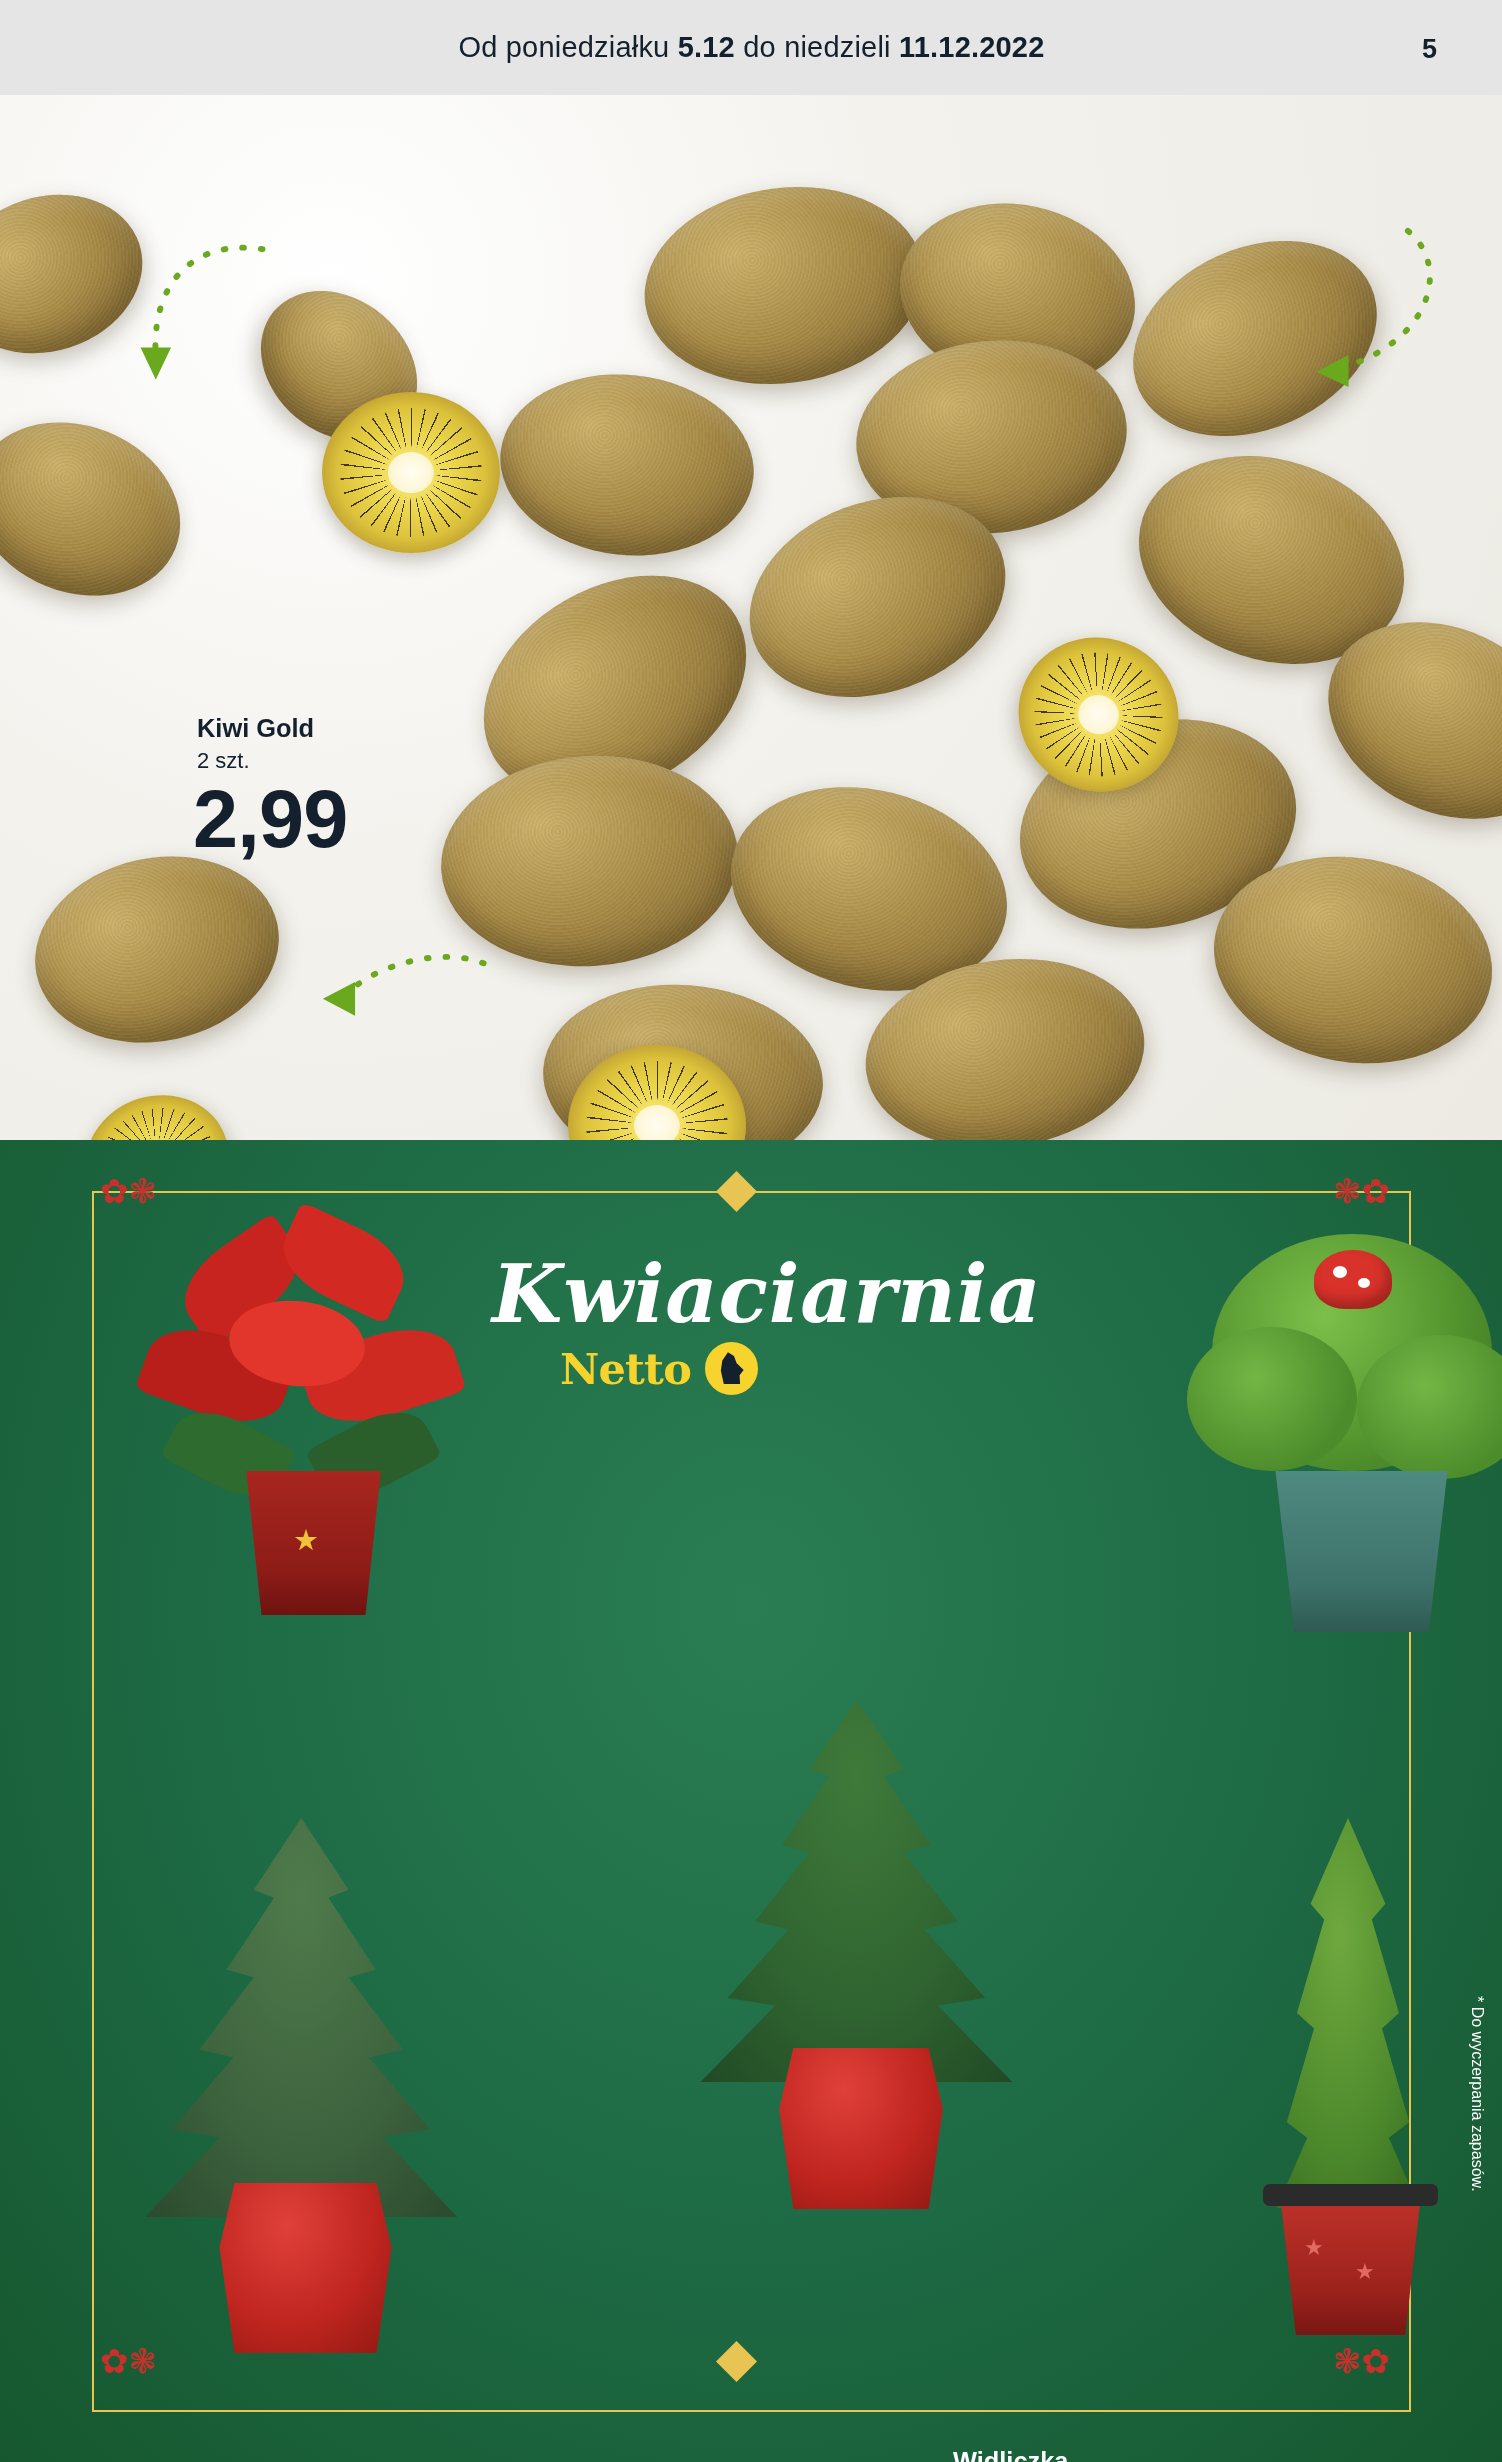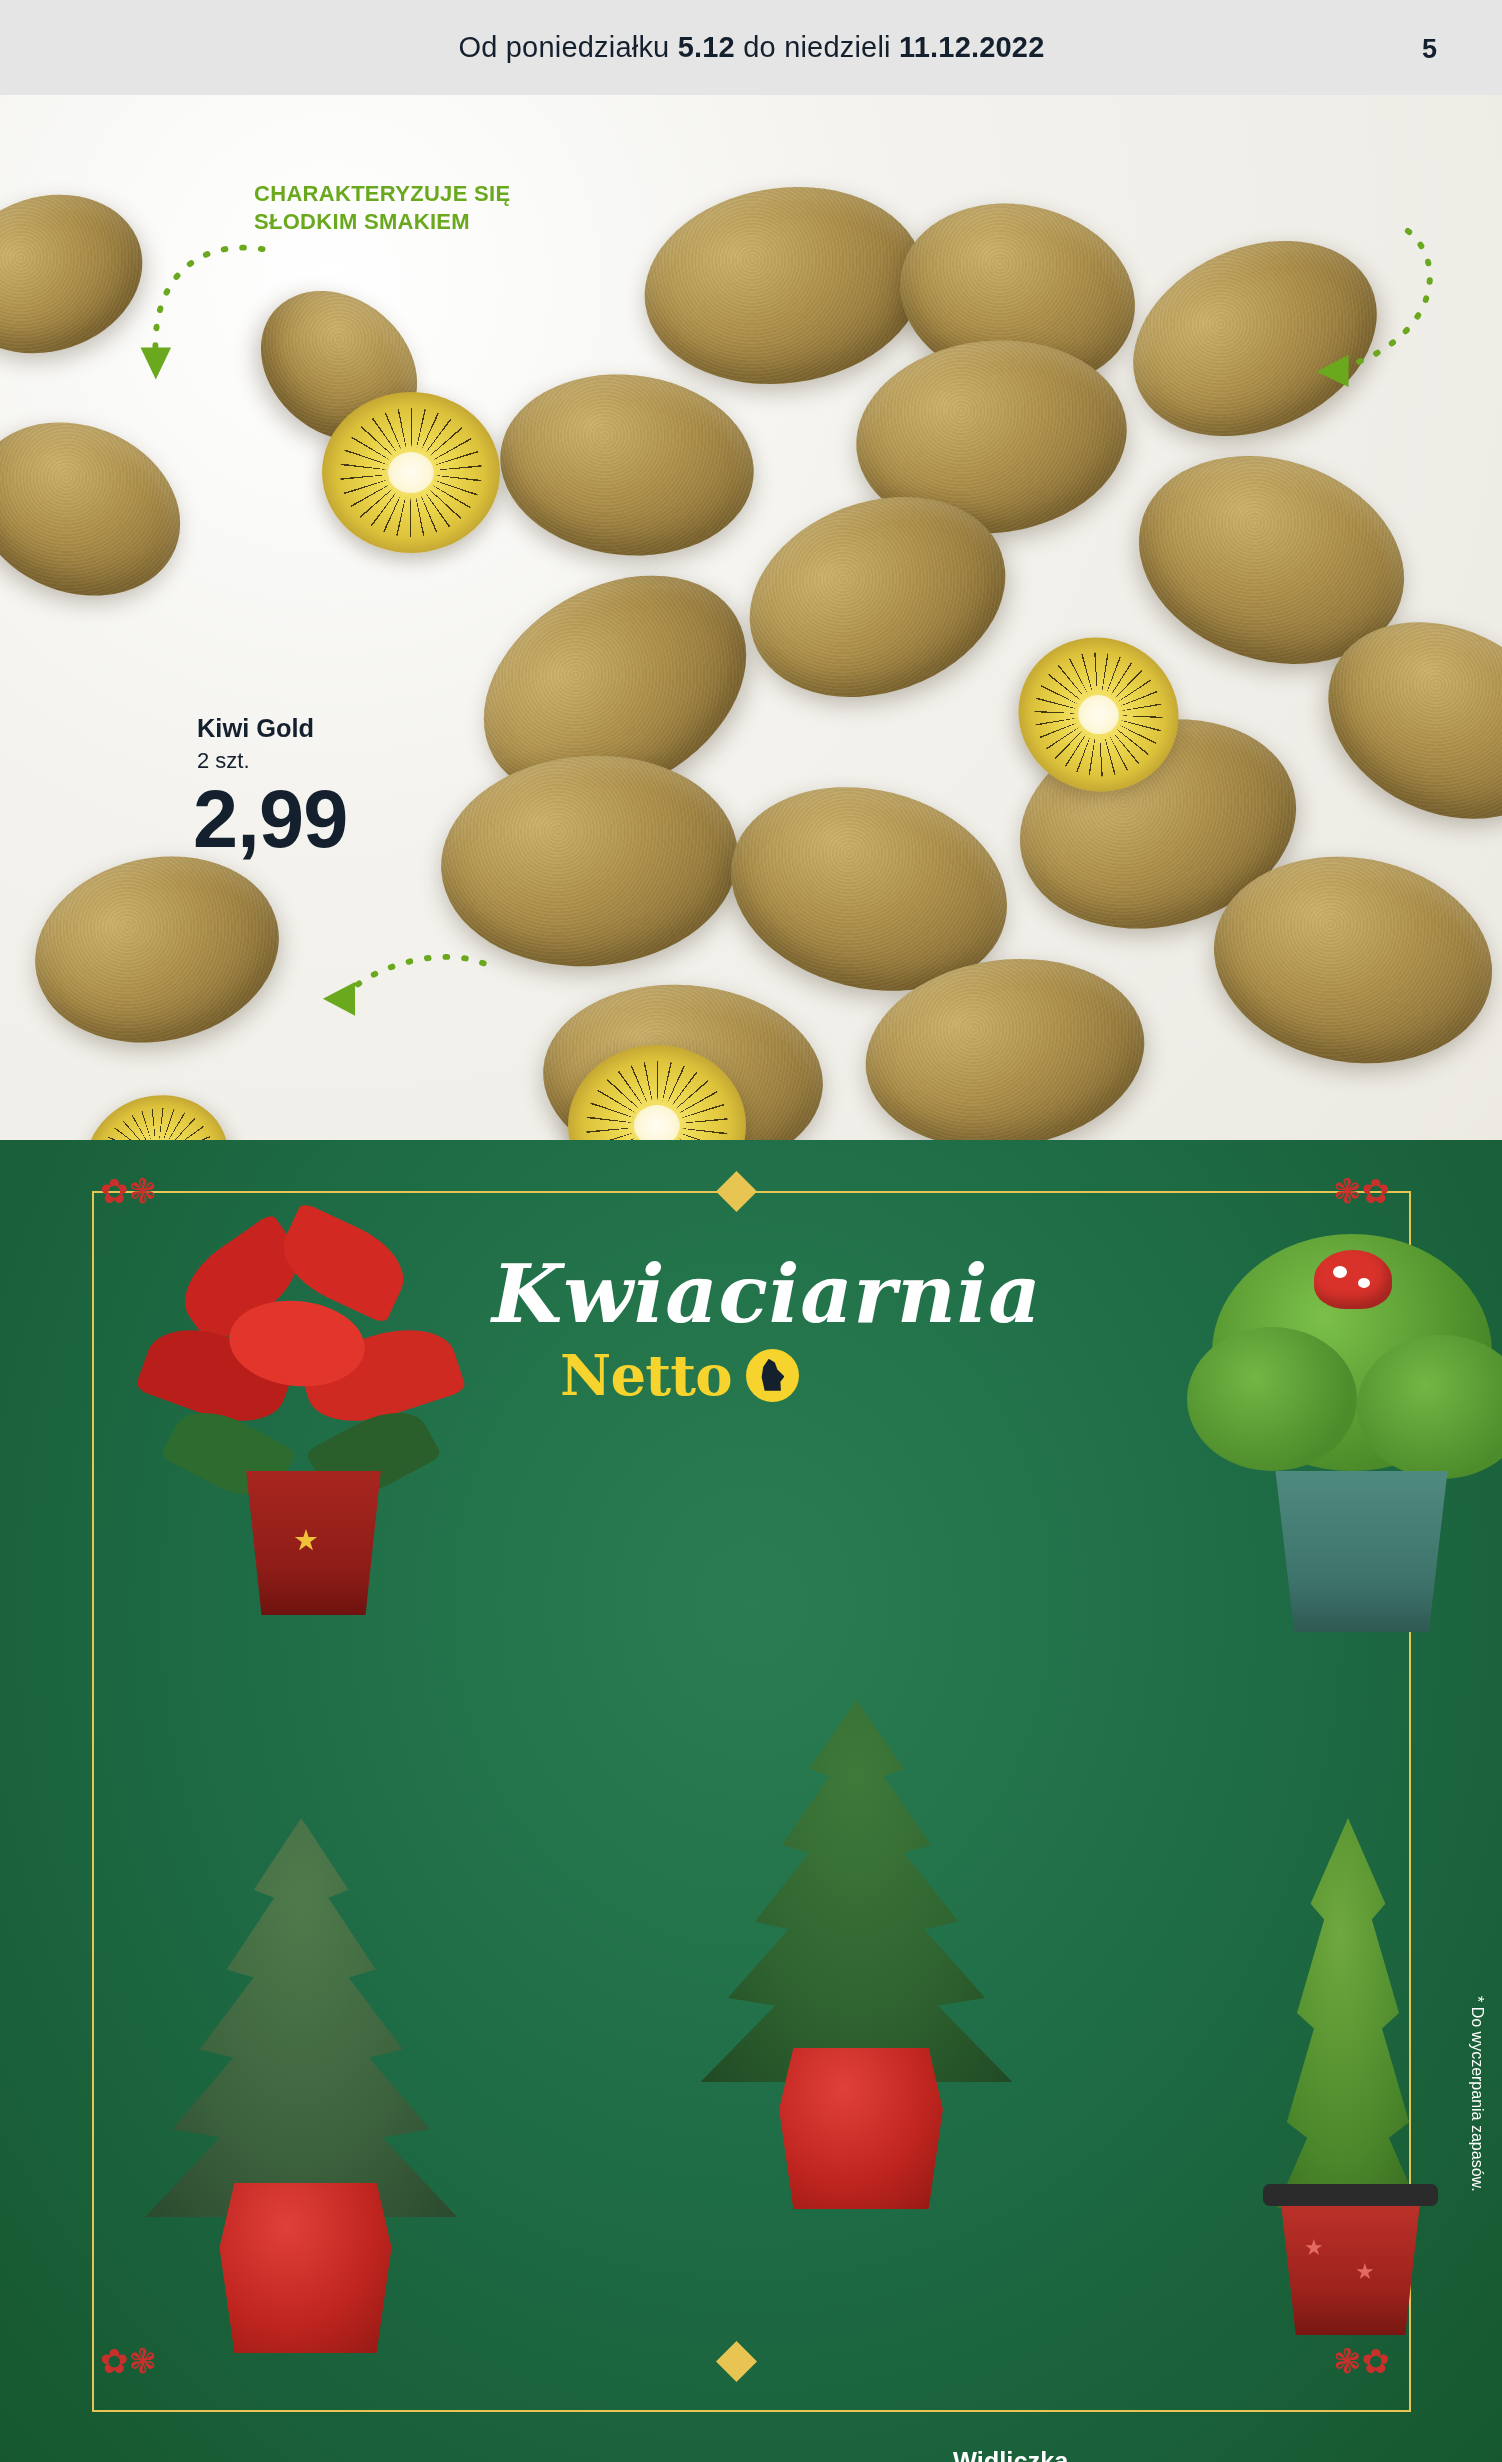--- a/index.html
+++ b/index.html
@@ -185,21 +185,21 @@
   .netto-logo {
     position: absolute;
     left: 560px; top: 202px;
     display: flex;
     align-items: center;
     gap: 13.6px;
   }
   .netto-word {
     font-family: "DejaVu Serif", serif;
     font-weight: bold;
-    font-size: 56px;
+    font-size: 43px;
     color: #f7d32e;
     letter-spacing: -0.8px;
   }
   .netto-badge {
     width: 53px; height: 53px;
     border-radius: 50%;
     background: #f7d32e;
     position: relative;
   }
   .netto-badge::after {
@@ -286,24 +286,20 @@
     <div class="kw" style="left:865px; top:865px; width:280px; height:187px; transform:rotate(-8deg);"></div>
     <div class="kw" style="left:543px;  top:890px; width:280px; height:187px; transform:rotate(4deg);"></div>
     <div class="kw" style="left:1128px; top:153px; width:254px; height:181px; transform:rotate(-24deg);"></div>
     <div class="kw" style="left:1323px; top:534px; width:246px; height:183px; transform:rotate(26deg);"></div>
 
     <div class="kw-cut" style="left:322px; top:297px; width:178px; height:161px;"></div>
     <div class="kw-cut" style="left:1018px; top:543px; width:161px; height:153px; transform:rotate(20deg);"></div>
     <div class="kw-cut" style="left:568px; top:950px; width:178px; height:161px;"></div>
     <div class="kw-cut" style="left:85px; top:1001px; width:144px; height:127px; transform:rotate(-18deg);"></div>
 
-    <div class="anno" style="left:254px; top:85px; width:339px;">
-      <div>CHARAKTERYZUJE SIĘ</div>
-      <div>SŁODKIM SMAKIEM</div>
-    </div>
     <div class="dots" style="position:absolute; left:127px; top:127px;">
       <svg width="144" height="161" viewBox="0 0 170 190">
         <path d="M160 32 C 80 20, 28 70, 34 160" stroke="#6aa81e" stroke-width="7" stroke-linecap="round" stroke-dasharray="2 20" fill="none"></path>
         <path d="M34 186 L16 148 L52 148 Z" fill="#6aa81e"></path>
       </svg>
     </div>
 
     <div class="dots" style="position:absolute; left:1272px; top:119px;">
       <svg width="187" height="195" viewBox="0 0 220 230">
         <path d="M160 20 C 210 60, 190 150, 80 182" stroke="#6aa81e" stroke-width="7" stroke-linecap="round" stroke-dasharray="2 20" fill="none"></path>

